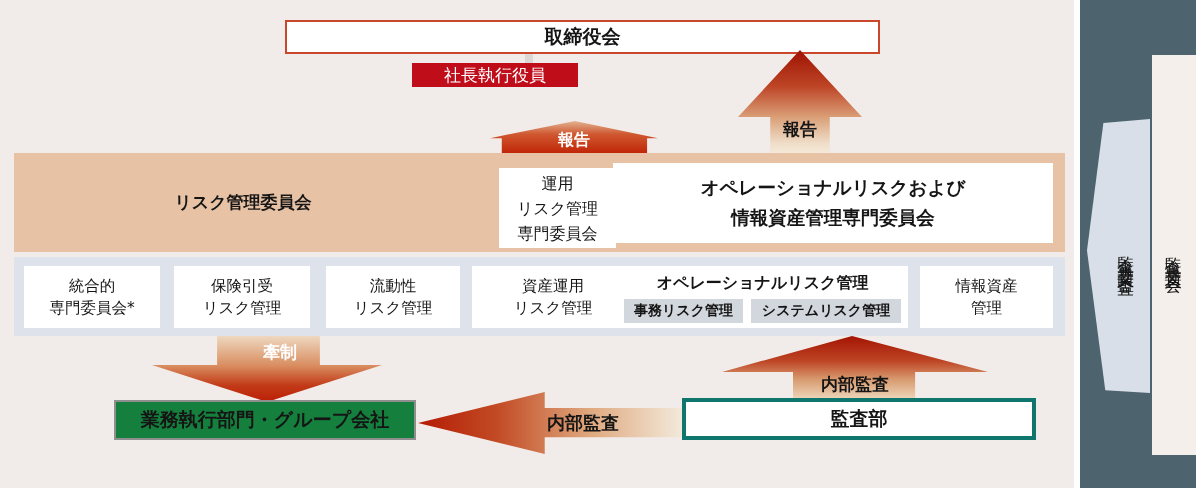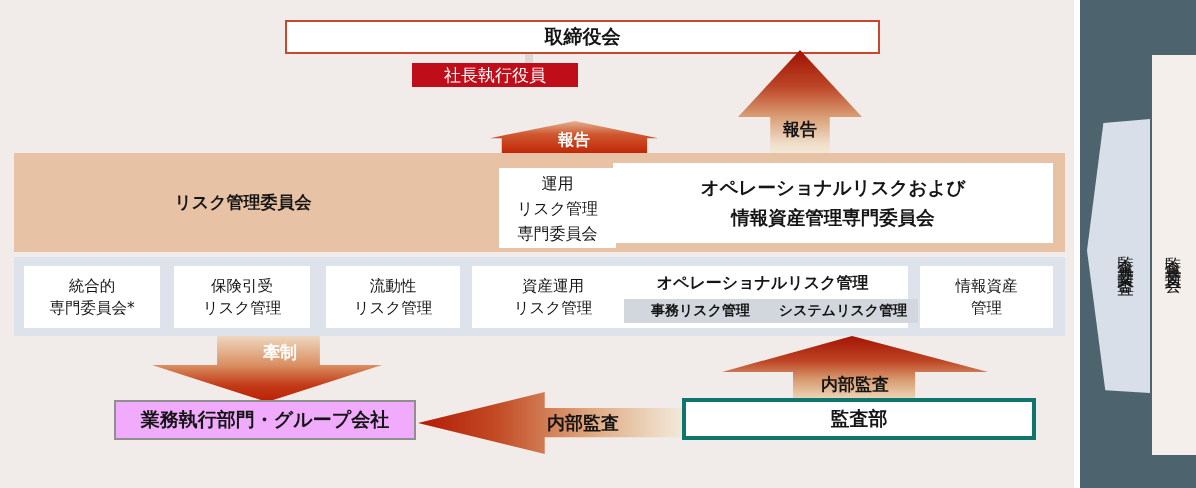--- a/index.html
+++ b/index.html
@@ -20,21 +20,21 @@
   .risk-comm-label{left:14px;top:153px;width:458px;height:99px;font-size:17px;font-weight:600;}
   .op-box{left:472px;top:168px;width:117px;height:80px;background:#fff;font-size:16px;font-weight:500;line-height:25px;flex-direction:column;margin-left:27px;}
   .opr-box{left:613px;top:163px;width:440px;height:80px;background:#fff;font-size:18.5px;font-weight:bold;line-height:30px;flex-direction:column;}
 
   
   .blue-band{left:14px;top:257px;width:1051px;height:79px;background:#dde2eb;}
   .fbox{background:#fff;top:266px;height:62px;font-size:15.5px;font-weight:500;line-height:22px;flex-direction:column;}
   .f1{left:24px;width:136px;align-items:center;} .f2{left:174px;width:136px;} .f3{left:326px;width:134px;} .f4{left:472px;width:162px;}
   .f5{left:617px;top:266px;width:291px;height:62px;background:#fff;}
   .f5-title{left:0;top:5px;width:100%;height:24px;font-size:16px;font-weight:bold;}
-  .subbox{top:33px;height:24px;background:#d2d6dd;font-size:14px;font-weight:bold;padding-left:17px;}
+  .subbox{top:33px;height:24px;background:#d2d6dd;font-size:14px;font-weight:bold;}
   .sub1{left:7px;width:119px;} .sub2{left:134px;width:150px;}
   .f6{left:920px;width:133px;}
 
   
   .arrow{position:absolute;}
   .arrow-shape{position:absolute;left:0;top:0;width:100%;height:100%;}
   .report-small{left:490px;top:121px;width:168px;height:33px;}
   .report-small .arrow-shape{clip-path:polygon(50.5% 0,100% 52%,93.5% 52%,93.5% 100%,7% 100%,7% 52%,0 52%);
     background:linear-gradient(180deg,#e3b392 0%,#cf5830 40%,#c02406 100%);}
   .report-small .lbl{left:0;top:6px;width:100%;height:27px;color:#fff;font-weight:bold;font-size:16px;}
@@ -49,21 +49,21 @@
   .audit-left{left:418px;top:392px;width:264px;height:62px;}
   .audit-left .arrow-shape{clip-path:polygon(0 50%,48% 0,48% 26%,100% 26%,100% 73%,48% 73%,48% 100%);
     background:linear-gradient(90deg,#b41b03 0%,#c24b25 30%,#dfa87e 65%,#eedbc6 92%,#f2e8da 100%);}
   .audit-left .lbl{left:35%;top:0;width:55%;height:100%;font-weight:bold;font-size:18px;}
   .audit-up{left:722px;top:336px;width:266px;height:62px;}
   .audit-up .arrow-shape{clip-path:polygon(48.9% 0,100% 58%,72.6% 58%,72.6% 100%,26.7% 100%,26.7% 58%,0 58%);
     background:linear-gradient(180deg,#a41403 0%,#bd4424 40%,#d89a6f 70%,#ecd3b6 100%);}
   .audit-up .lbl{left:0;top:37px;width:100%;height:22px;font-weight:bold;font-size:17px;}
 
   
-  .exec-box{left:114px;top:400px;width:302px;height:40px;background:#f0abfc;border:2px solid #8f8f8f;box-sizing:border-box;font-weight:bold;font-size:19px;z-index:2;}
+  .exec-box{left:114px;top:400px;width:302px;height:40px;background:#15803d;border:2px solid #8f8f8f;box-sizing:border-box;font-weight:bold;font-size:19px;z-index:2;}
   .audit-dept{left:682px;top:398px;width:354px;height:42px;background:#fff;border:4px solid #0f766e;box-sizing:border-box;font-weight:bold;font-size:19px;z-index:2;}
 
   
   .white-strip{left:1074px;top:0;width:6px;height:488px;background:#ffffff;}
   .dark-col{left:1080px;top:0;width:116px;height:488px;background:#4d646e;}
   .members-arrow{left:1087px;top:119px;width:63px;height:274px;background:#d9dfe9;
     clip-path:polygon(100% 0,26% 1.5%,0 48%,29% 99%,100% 100%);padding:0;}
   .vtext{writing-mode:vertical-rl;text-orientation:upright;letter-spacing:4px;font-size:17px;font-weight:500;}
   .members-arrow .vtext{padding-left:16px;}
   .committee-panel{left:1152px;top:55px;width:44px;height:400px;background:#f4efeb;}

